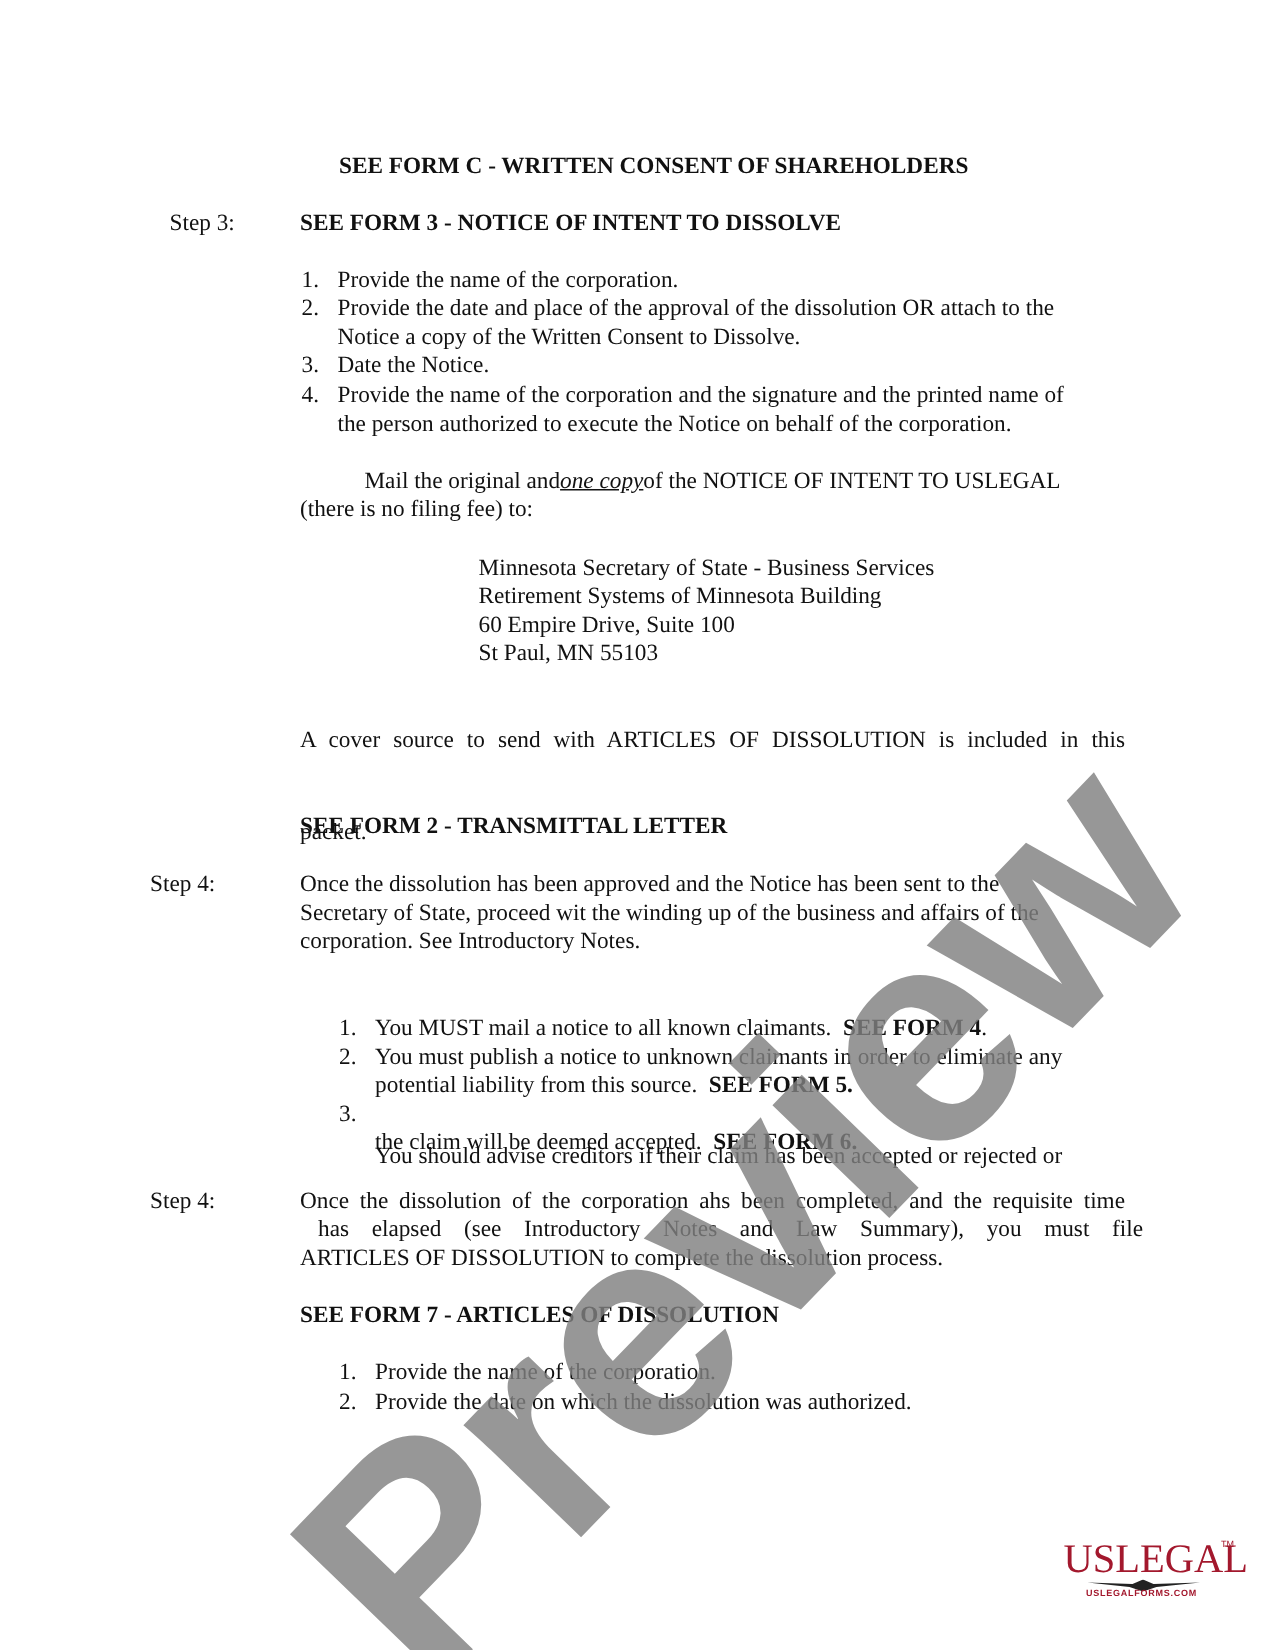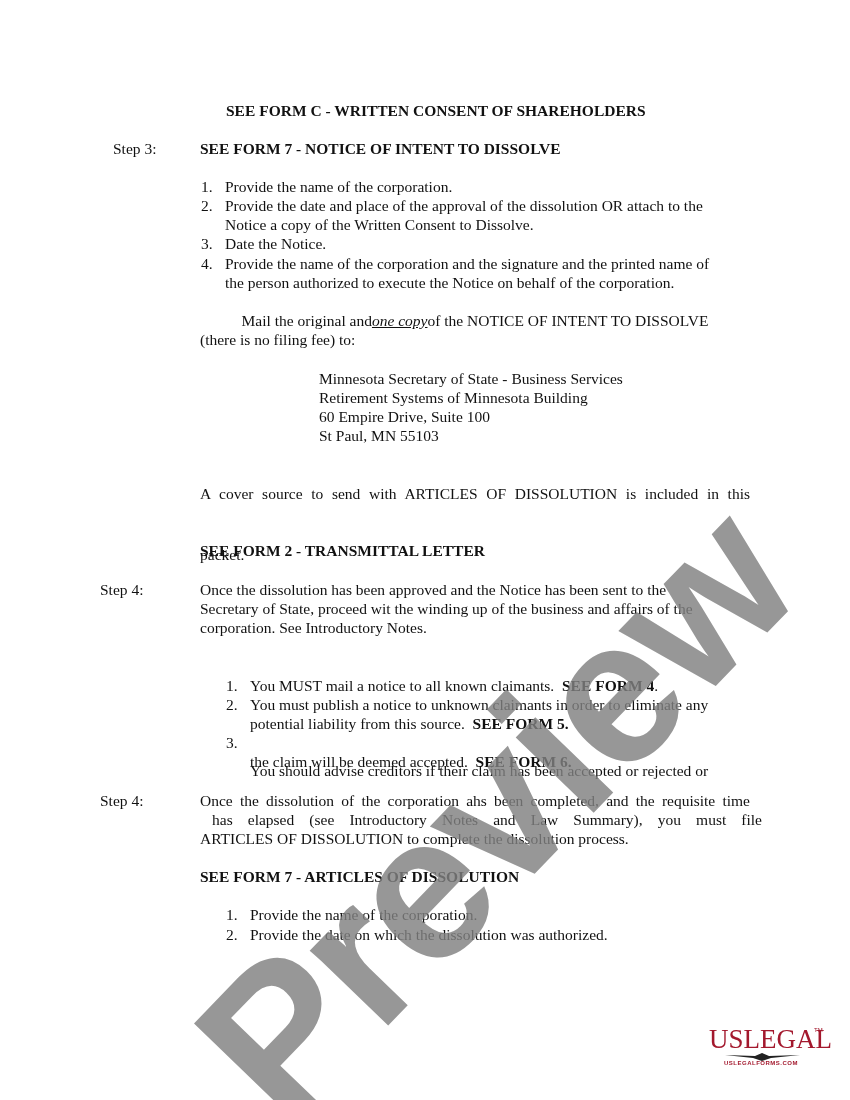--- a/index.html
+++ b/index.html
@@ -24,42 +24,42 @@
                color: #a3182d; letter-spacing: 0.5px; font-weight: bold; }
 </style>
 </head>
 <body>
 
 <div class="page">
 
   <div class="line bold" style="left:226px; top:101px;">SEE FORM C - WRITTEN CONSENT OF SHAREHOLDERS</div>
 
   <div class="line" style="left:113px; top:139px;">Step 3:</div>
-  <div class="line bold" style="left:200px; top:139px;">SEE FORM 7 - NOTICE OF INTENT TO DISSOLVE</div>
+  <div class="line bold" style="left:200px; top:139px;">SEE FORM 3 - NOTICE OF INTENT TO DISSOLVE</div>
 
   <div>
     <div class="line" style="left:201px; top:177px;">1.</div>
     <div class="line" style="left:225px; top:177px;">Provide the name of the corporation.</div>
 
     <div class="line" style="left:201px; top:196px;">2.</div>
     <div class="line" style="left:225px; top:196px;">Provide the date and place of the approval of the dissolution OR attach to the</div>
     <div class="line" style="left:225px; top:215px;">Notice a copy of the Written Consent to Dissolve.</div>
 
     <div class="line" style="left:201px; top:234px;">3.</div>
     <div class="line" style="left:225px; top:234px;">Date the Notice.</div>
 
     <div class="line" style="left:201px; top:254px;">4.</div>
     <div class="line" style="left:225px; top:254px;">Provide the name of the corporation and the signature and the printed name of</div>
     <div class="line" style="left:225px; top:273px;">the person authorized to execute the Notice on behalf of the corporation.</div>
   </div>
 
   <div class="line" style="left:200px; top:311px; width:550px; display:flex; justify-content:center;">
     <span>Mail the original and</span>
     <span class="u-i">one copy</span>
-    <span>of the NOTICE OF INTENT TO DISSOLVE</span>
+    <span>of the NOTICE OF INTENT TO USLEGAL</span>
   </div>
   <div class="line" style="left:200px; top:330px;">(there is no filing fee) to:</div>
 
   <div>
     <div class="line" style="left:319px; top:369px;">Minnesota Secretary of State - Business Services</div>
     <div class="line" style="left:319px; top:388px;">Retirement Systems of Minnesota Building</div>
     <div class="line" style="left:319px; top:407px;">60 Empire Drive, Suite 100</div>
     <div class="line" style="left:319px; top:426px;">St Paul, MN  55103</div>
   </div>
 

